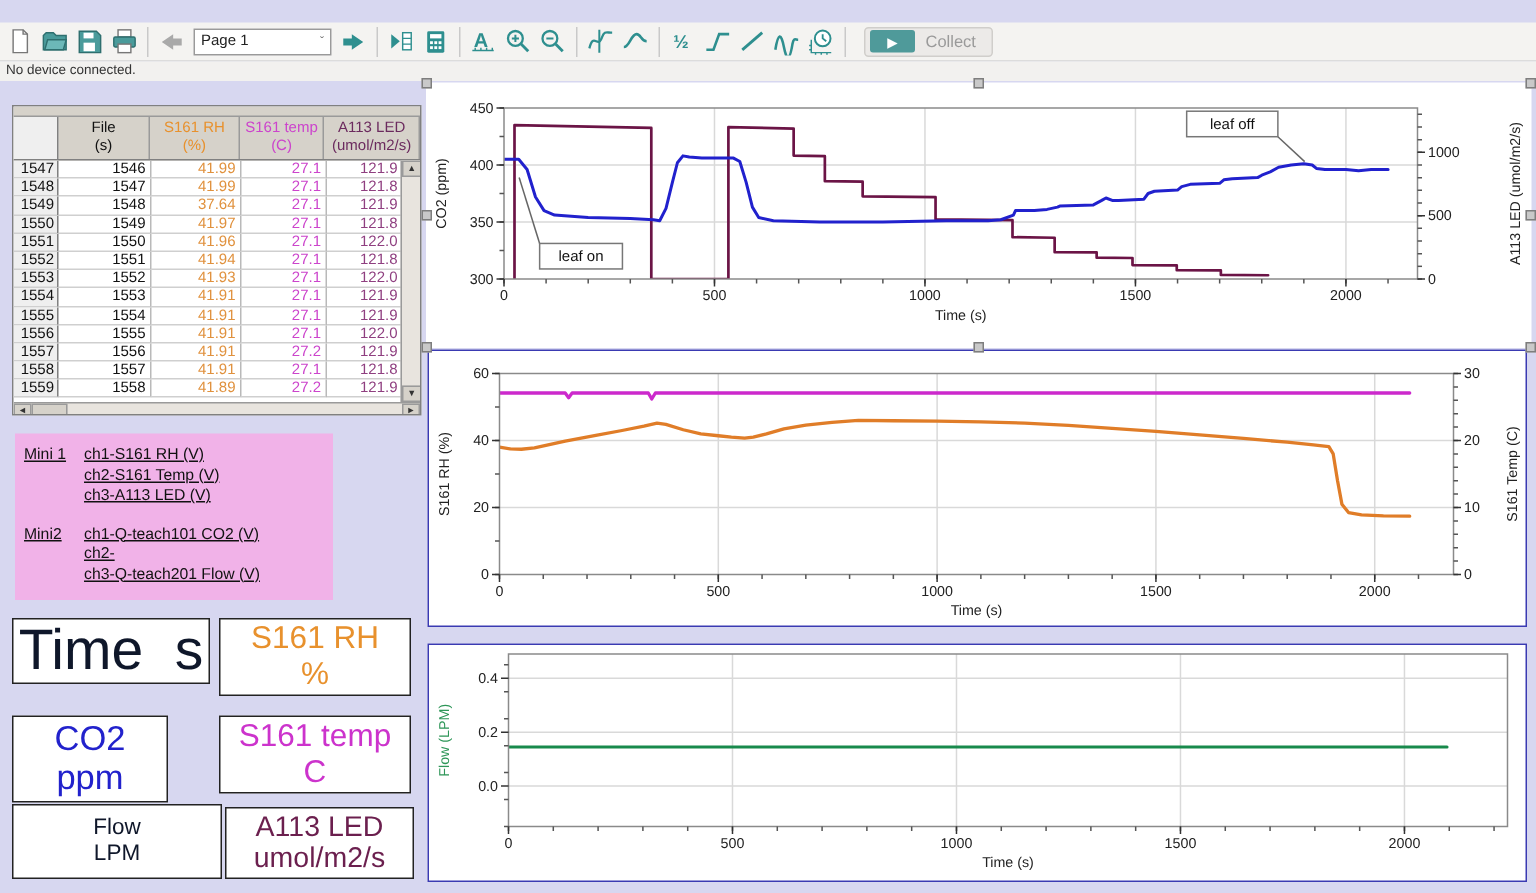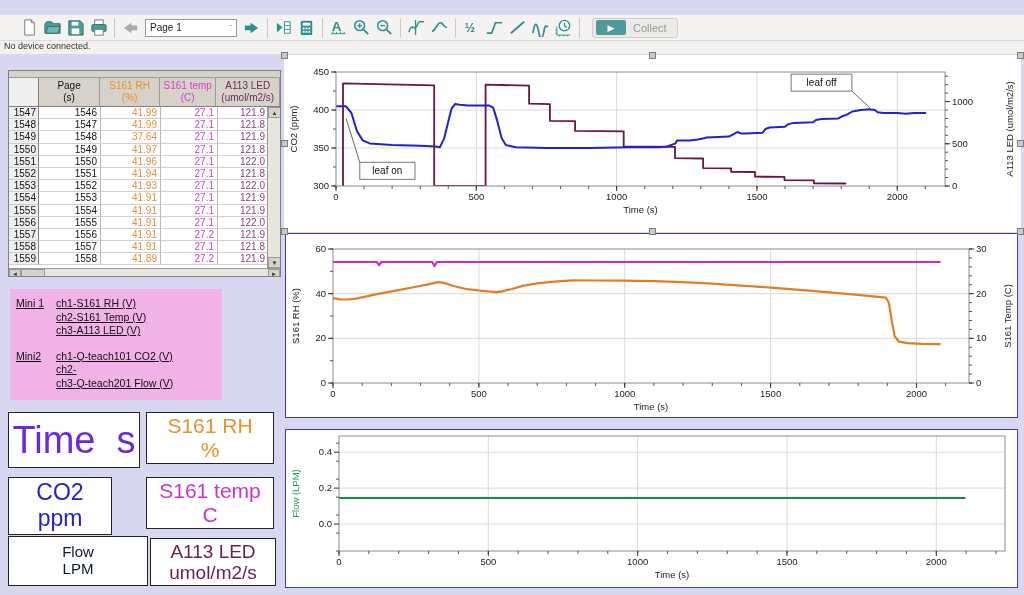--- a/index.html
+++ b/index.html
@@ -5,21 +5,21 @@
   * { margin:0; padding:0; box-sizing:border-box; }
   html,body { width:1024px; height:595px; }
   body { font-family:"Liberation Sans", sans-serif; background:#d7d7f0; overflow:hidden; }
   .screen { position:relative; width:1024px; height:595px; background:#d7d7f0; }
 
   
   .menubar { position:absolute; left:0; top:0; width:1024px; height:15px; background:#f4f3f1;
              display:flex; align-items:center; font-size:11px; color:#222; }
   .menu-item { padding:0 7px; cursor:default; }
   .toolbar { position:absolute; left:0; top:15px; width:1024px; height:26px; background:#f4f3f1;
-             border-bottom:1px solid #dcdcdc; display:flex; align-items:center; padding-left:18px; }
+             border-bottom:1px solid #dcdcdc; display:flex; align-items:center; padding-left:2px; }
   .tb-sep { width:1px; height:20px; background:#c9c9c9; margin:0 4px; }
   .tb-icon { width:21px; height:21px; display:flex; align-items:center; justify-content:center; margin:0 1px; }
   .tb-icon svg { width:19px; height:19px; }
   .pagebox { width:92px; height:18px; background:#fff; border:1px solid #9a9a9a; font-size:10px;
              display:flex; align-items:center; padding:0 4px; margin:0 3px; color:#222; }
   .pagebox .chev { margin-left:auto; color:#777; font-size:8px; }
   .collect-btn { height:20px; display:flex; align-items:center; background:#eceae8; border:1px solid #d0cecb;
                  border-radius:3px; padding:2px 10px 2px 3px; margin-left:8px; }
   .collect-play { width:30px; height:15px; background:#4f9a9a; border-radius:2px; color:#fff; font-size:9px;
                   display:flex; align-items:center; justify-content:center; margin-right:7px; }
@@ -224,21 +224,21 @@
     <span>No device connected.</span>
   </div>
 
   <div class="desktop">
 
     <div class="datatable">
       <div class="dt-topstrip"></div>
       <div class="dt-header">
           <div class="dt-h dt-rn" style="width: 30px;"></div>
           <div class="dt-h" style="width: 62px; color: rgb(17, 17, 17);">
-            <span>Page</span>
+            <span>File</span>
             <span>(s)</span>
           </div>
           <div class="dt-h" style="width: 60px; color: rgb(232, 145, 45);">
             <span>S161 RH</span>
             <span>(%)</span>
           </div>
           <div class="dt-h" style="width: 57px; color: rgb(204, 68, 204);">
             <span>S161 temp</span>
             <span>(C)</span>
           </div>
@@ -374,21 +374,21 @@
         <div class="info-line">
           <span class="info-prefix"></span>
           <span>ch2-</span>
         </div>
         <div class="info-line">
           <span class="info-prefix"></span>
           <span>ch3-Q-teach201 Flow (V)</span>
         </div>
       </div>
 
-    <div class="meter" style="left: 8px; top: 358px; width: 132px; height: 56px; color: #6d28d9; font-size: 38px;">
+    <div class="meter" style="left: 8px; top: 358px; width: 132px; height: 44px; color: #0f172a; font-size: 38px;">
         <div style="white-space: pre;">Time  s</div>
       </div>
     <div class="meter" style="left: 146px; top: 358px; width: 128px; height: 52px; color: rgb(232, 145, 45); font-size: 21px;">
         <div style="white-space: pre;">S161 RH</div>
         <div>%</div>
       </div>
     <div class="meter" style="left: 8px; top: 423px; width: 104px; height: 58px; color: rgb(34, 34, 204); font-size: 23px;">
         <div style="white-space: pre;">CO2</div>
         <div>ppm</div>
       </div>

